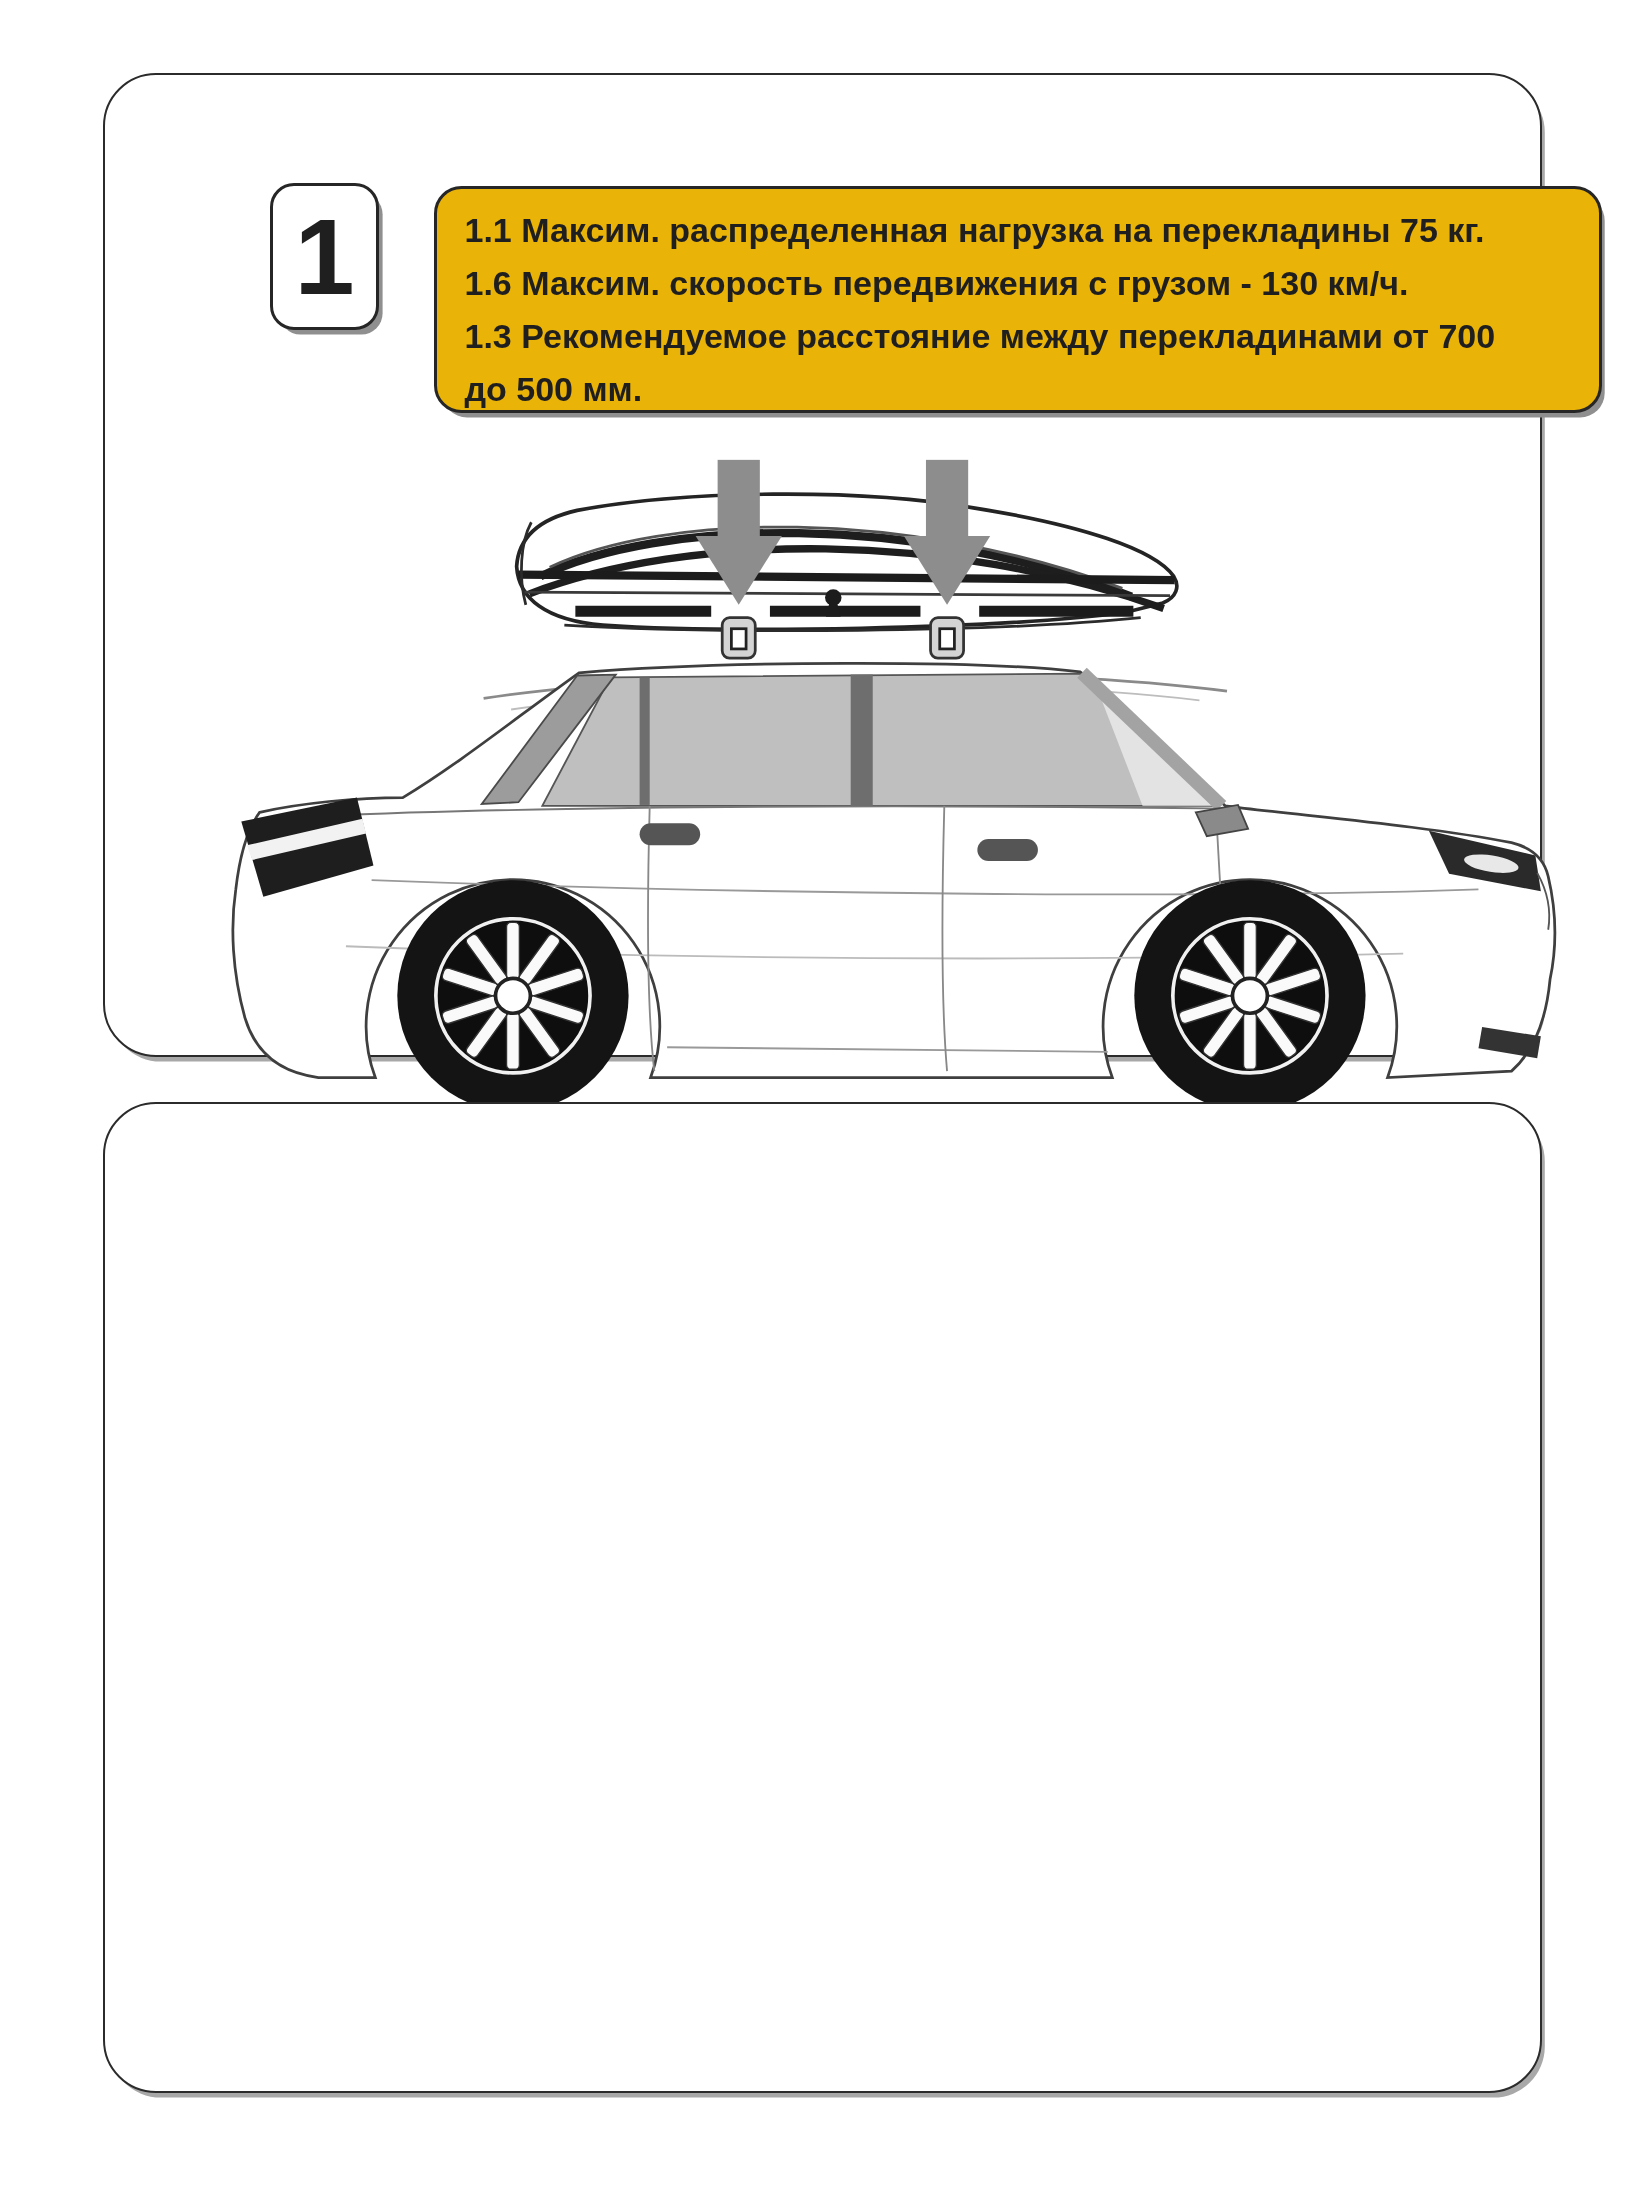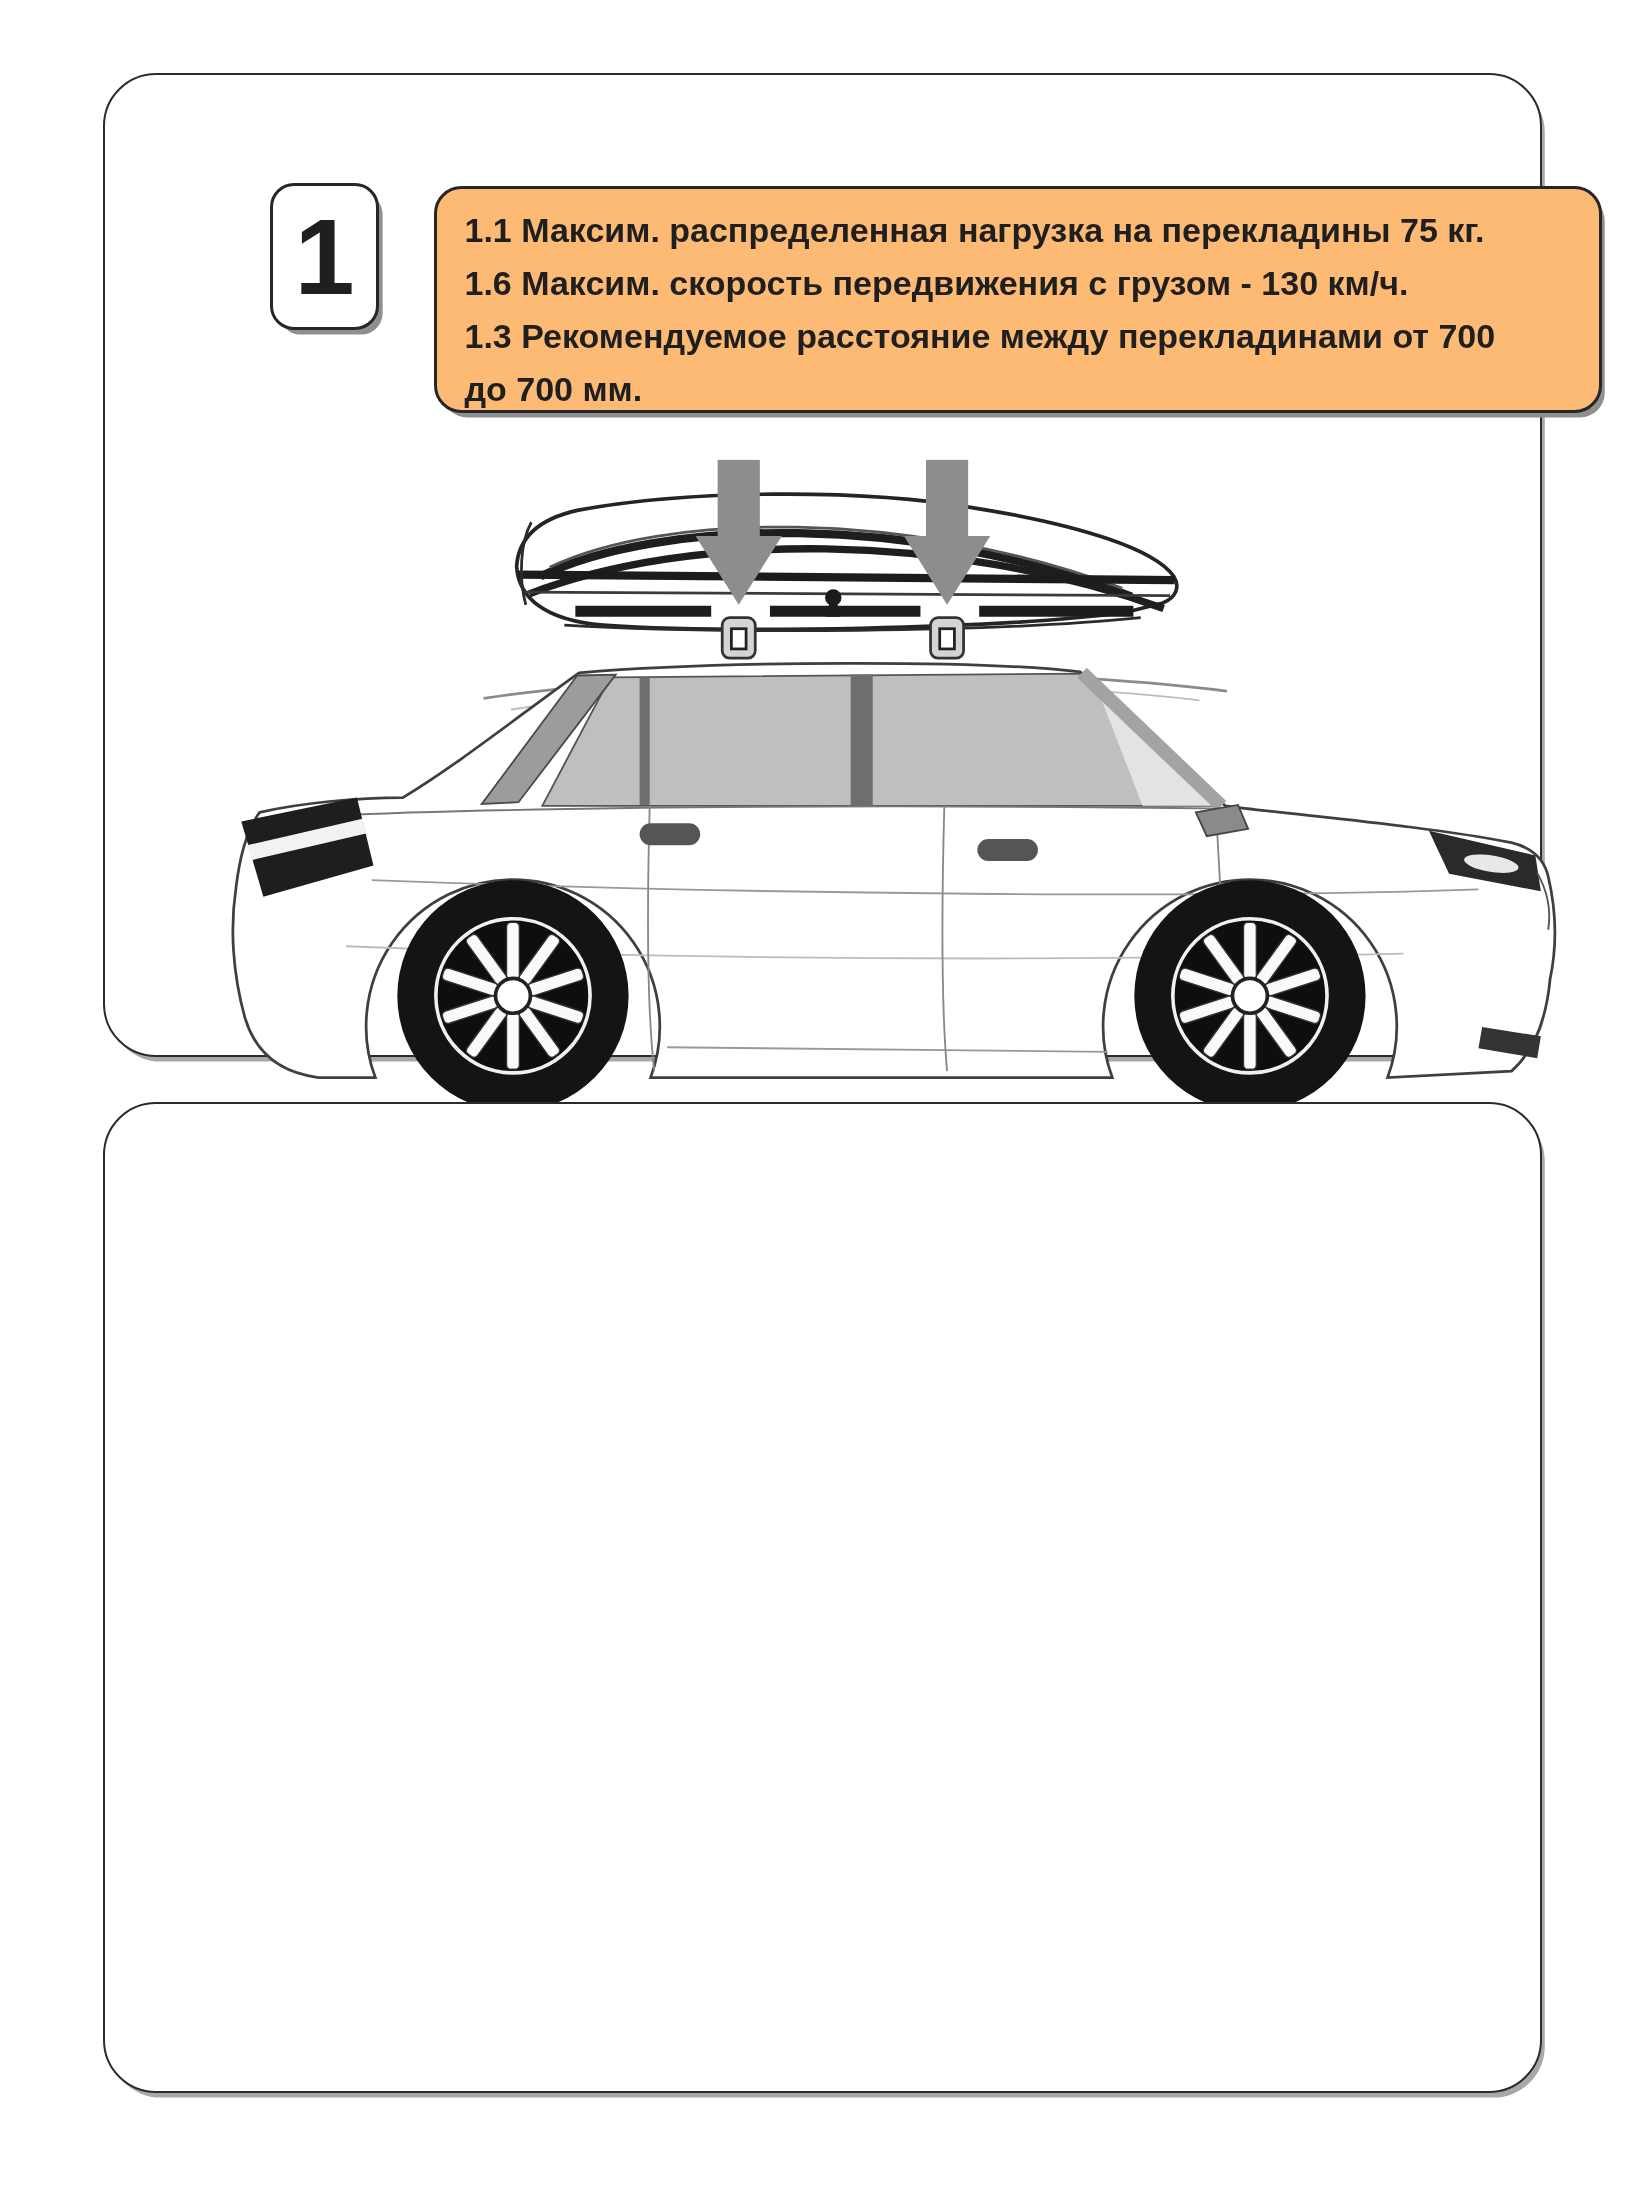--- a/index.html
+++ b/index.html
@@ -12,21 +12,21 @@
   .panel1{top:73px;height:980px;}
   .panel2{top:1102px;height:987px;}
 
   .stepnum{position:absolute;width:103px;height:141px;background:#fff;
            border:3.7px solid #262626;border-radius:24px;
            box-shadow:6.4px 7.3px 0 -2.8px #8f8f8f;
            display:flex;align-items:center;justify-content:center;
            font-size:108px;font-weight:700;line-height:1;}
   .stepnum1{left:165px;top:108px;}
 
-  .textbox{position:absolute;background:#fdba74;border:3.7px solid #262626;border-radius:27.5px;
+  .textbox{position:absolute;background:#eab308;border:3.7px solid #262626;border-radius:27.5px;
            box-shadow:5.5px 7.3px 0 -2.8px #8f8f8f;box-sizing:border-box;}
   .textbox1{left:329px;top:111px;width:1168px;height:227px;padding:14.7px 24px 0 27.5px;}
   .tline{font-weight:700;white-space:nowrap;}
   .textbox1 .tline{font-size:34px;line-height:53px;}
 
   .figure{position:absolute;display:block;}
   .car-figure{left:103px;top:227px;}
 </style>
 </head>
 <body>
@@ -220,21 +220,21 @@
     </svg>
 
     <div class="stepnum stepnum1">
       <span>1</span>
     </div>
 
     <div class="textbox textbox1">
       <div class="tline">1.1 Максим. распределенная нагрузка на перекладины  75 кг.</div>
       <div class="tline">1.6 Максим. скорость передвижения с грузом - 130 км/ч.</div>
       <div class="tline">1.3 Рекомендуемое расстояние между перекладинами от 700</div>
-      <div class="tline">до 700 мм.</div>
+      <div class="tline">до 500 мм.</div>
     </div>
   </div>
 
   <div class="panel panel2">
 
     
     
 
     
 

